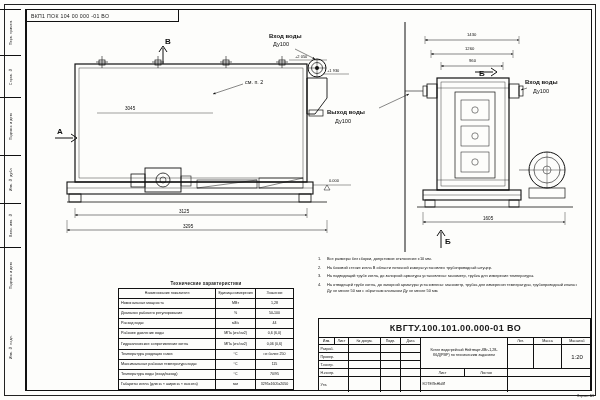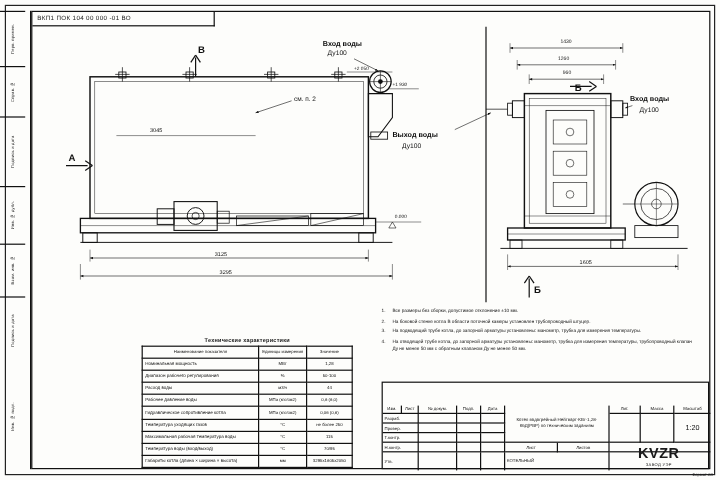--- a/index.html
+++ b/index.html
@@ -318,20 +318,21 @@
         <div class="num">3.</div>
         <div class="txt">На подводящий трубе котла, до запорной арматуры установлены: манометр, трубка для измерения температуры.</div>
       </div>
     <div class="row">
         <div class="num">4.</div>
         <div class="txt">На отводящей трубе котла, до запорной арматуры установлены: манометр, трубка для измерения температуры, трубопроводный клапан Ду не менее 50 мм с обратным клапаном Ду не менее 50 мм.</div>
       </div>
   </div>
 
   <div class="stamp">
+    <div class="code">КВГТУ.100.101.00.000-01 ВО</div>
     <div class="grid">
 
       <div class="sc c" style="left:0;top:0;width:16px;height:7px;">Изм.</div>
       <div class="sc c" style="left:16px;top:0;width:14px;height:7px;">Лист</div>
       <div class="sc c" style="left:30px;top:0;width:32px;height:7px;">№ докум.</div>
       <div class="sc c" style="left:62px;top:0;width:20px;height:7px;">Подп.</div>
       <div class="sc c" style="left:82px;top:0;width:20px;height:7px;">Дата</div>
 
       <div class="sc" style="left:0;top:7px;width:30px;height:8px;">Разраб.</div>
       <div class="sc" style="left:30px;top:7px;width:32px;height:8px;"></div>
@@ -369,22 +370,18 @@
       <div class="sc c nobr" style="left:243px;top:7px;width:30px;height:24px;font-size:6px;">1:20</div>
 
       <div class="sc c" style="left:102px;top:31px;width:44px;height:8px;">Лист</div>
       <div class="sc c" style="left:146px;top:31px;width:43px;height:8px;">Листов</div>
       <div class="sc c nobr" style="left:189px;top:31px;width:84px;height:8px;"></div>
 
       <div class="sc nobb" style="left:102px;top:39px;width:87px;height:15px;line-height:5px;font-size:3.6px;">
         <span>КОТЕЛЬНЫЙ</span>
       </div>
       <div class="sc nobb nobr" style="left:189px;top:39px;width:84px;height:15px;"></div>
-      <div class="logo">
-        <div class="kv">KVZR</div>
-        <div class="sub">ЗАВОД УЭР</div>
-      </div>
     </div>
   </div>
 
   <div class="fmt" style="right:6px;bottom:2px;">Формат  А3</div>
 
 </div>
 
 </body></html>

